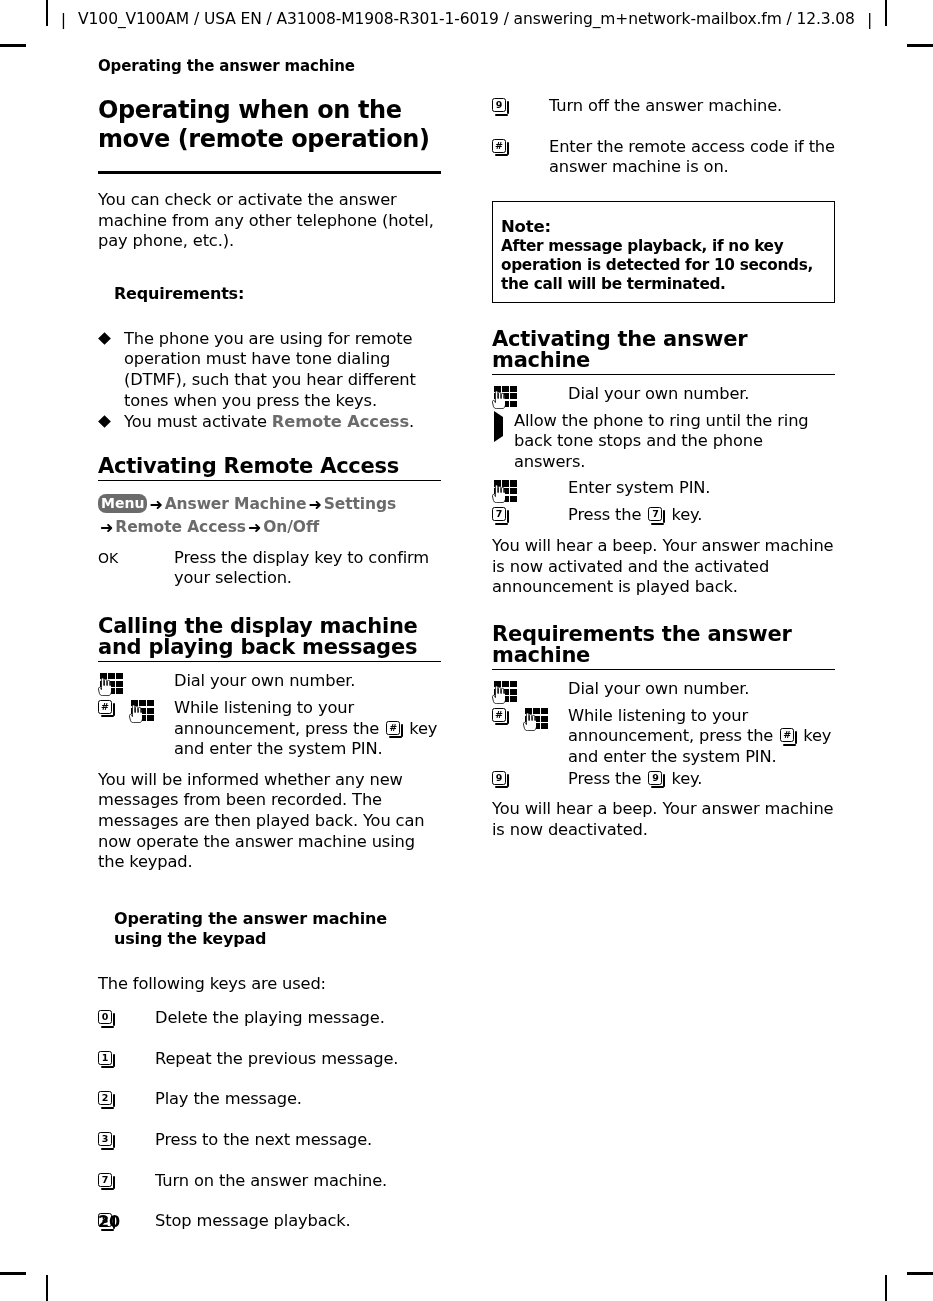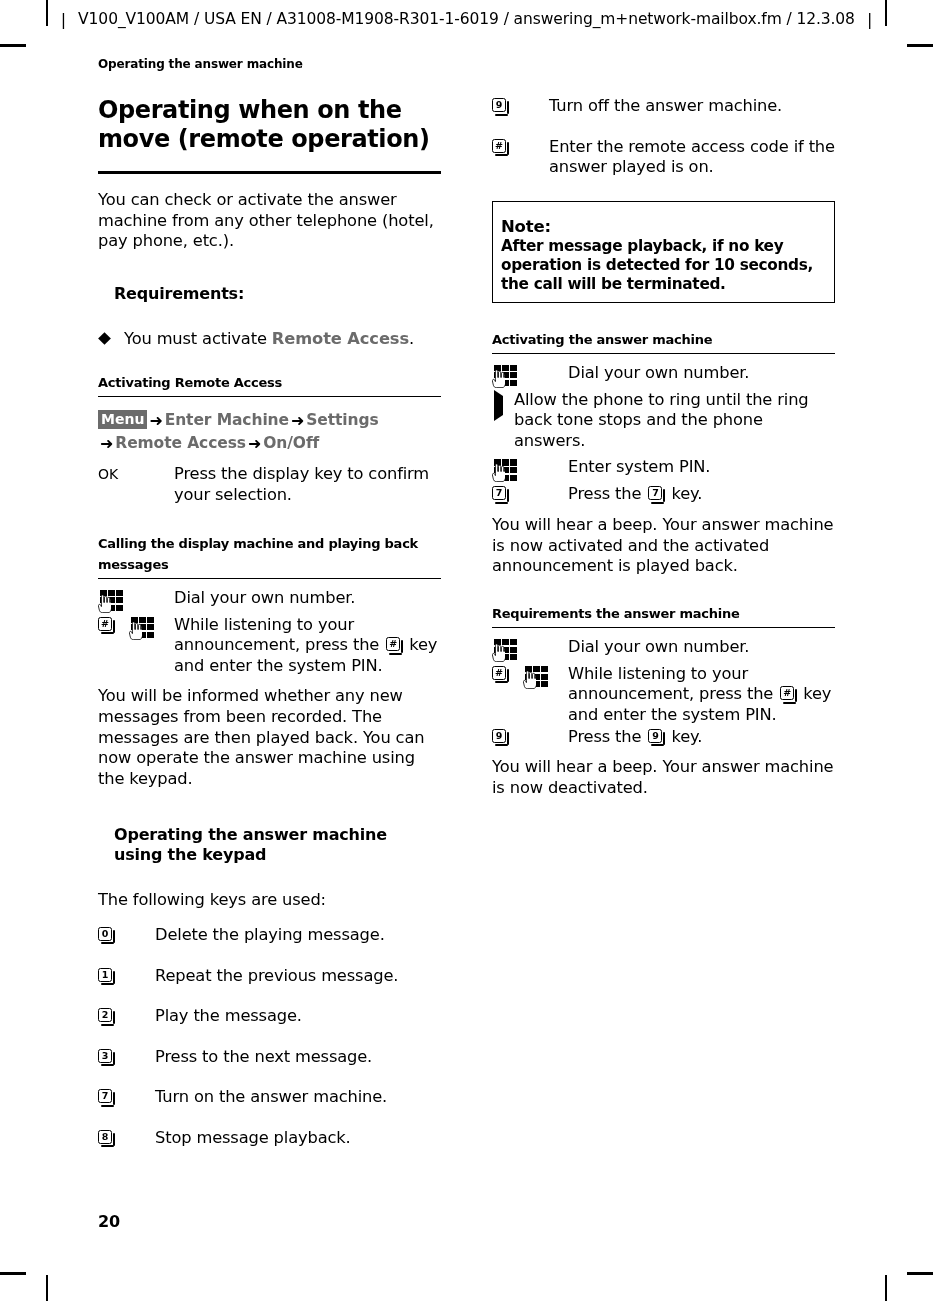--- a/index.html
+++ b/index.html
@@ -47,21 +47,21 @@
   .page-header .bar {
     color: #000;
     font-size: 16px;
     padding: 0 12px;
   }
 
   .section-title {
     position: absolute;
     left: 98px;
     top: 57px;
-    font-size: 12px;
+    font-size: 15px;
     font-weight: bold;
     letter-spacing: -0.15px;
   }
 
   
   .columns {
     position: absolute;
     left: 0;
     top: 96px;
     width: 933px;
@@ -79,21 +79,21 @@
     margin: 0;
     font-size: 24px;
     font-weight: bold;
     line-height: 29px;
     letter-spacing: -0.4px;
     padding-bottom: 17px;
     border-bottom: 3px solid #000;
   }
   h2.head2 {
     margin: 0;
-    font-size: 13px;
+    font-size: 21px;
     font-weight: bold;
     line-height: 21px;
     letter-spacing: -0.25px;
     padding-bottom: 3px;
     border-bottom: 1.5px solid #000;
   }
   h3.head3 {
     margin: 16px;
     font-size: 16px;
     font-weight: bold;
@@ -154,20 +154,21 @@
   .menupath .dkey {
     display: inline-block;
     background: #6b6b6b;
     color: #ffffff;
     font-weight: bold;
     font-size: 14px;
     line-height: 16px;
     padding: 1px 3px 2px 3px;
     letter-spacing: 0;
     vertical-align: 1px;
+    border-radius: 8px;
   }
   .menupath .arr {
     display: inline-block;
     color: #000;
     font-size: 16px;
     padding: 0 2px;
     vertical-align: -1px;
   }
 
   
@@ -341,32 +342,35 @@
     <p class="body">You can check or activate the answer machine from any other telephone (hotel, pay phone, etc.).</p>
 
     <div class="sp-16"></div>
 
     <h3 class="head3">Requirements:</h3>
 
     <div class="sp-9"></div>
 
     <ul class="bullets">
       <li>
+        <span class="dia"></span><span>The phone you are using for remote operation must have tone dialing (DTMF), such that you hear different tones when you press the keys.</span>
+      </li>
+      <li>
         <span class="dia"></span><span>You must activate </span><span class="ui-term">Remote Access</span><span>.</span>
       </li>
     </ul>
 
     <div class="sp-22"></div>
 
     <h2 class="head2">Activating Remote Access</h2>
 
     <div class="sp-12"></div>
 
     <div class="menupath">
-      <span class="dkey">Menu</span><span class="arr">➜</span><span>Enter Machine</span><span class="arr">➜</span><span>Settings</span><br><span class="arr">➜</span><span>Remote Access</span><span class="arr">➜</span><span>On/Off</span>
+      <span class="dkey">Menu</span><span class="arr">➜</span><span>Answer Machine</span><span class="arr">➜</span><span>Settings</span><br><span class="arr">➜</span><span>Remote Access</span><span class="arr">➜</span><span>On/Off</span>
     </div>
 
     <div class="sp-9"></div>
 
     <div class="step">
       <div class="icons">
         <span class="dkey" style="font-size:14px;line-height:16px;">OK</span>
       </div>
       <div class="txt">Press the display key to confirm your selection.</div>
     </div>
@@ -521,21 +525,21 @@
         <div class="txt">Turn off the answer machine.</div>
       </div>
       <div class="step narrow">
         <div class="icons">
             <span class="keycap">
               <span class="cap">#</span>
               <span class="shade"></span>
               <span class="shade2"></span>
             </span>
           </div>
-        <div class="txt">Enter the remote access code if the answer played is on.</div>
+        <div class="txt">Enter the remote access code if the answer machine is on.</div>
       </div>
     </div>
 
     <div class="sp-22"></div>
 
     <div class="notebox">
       <div class="note-title">Note:</div>
       <div class="note-body">After message playback, if no key operation is detected for 10 seconds, the call will be terminated.</div>
     </div>
 

